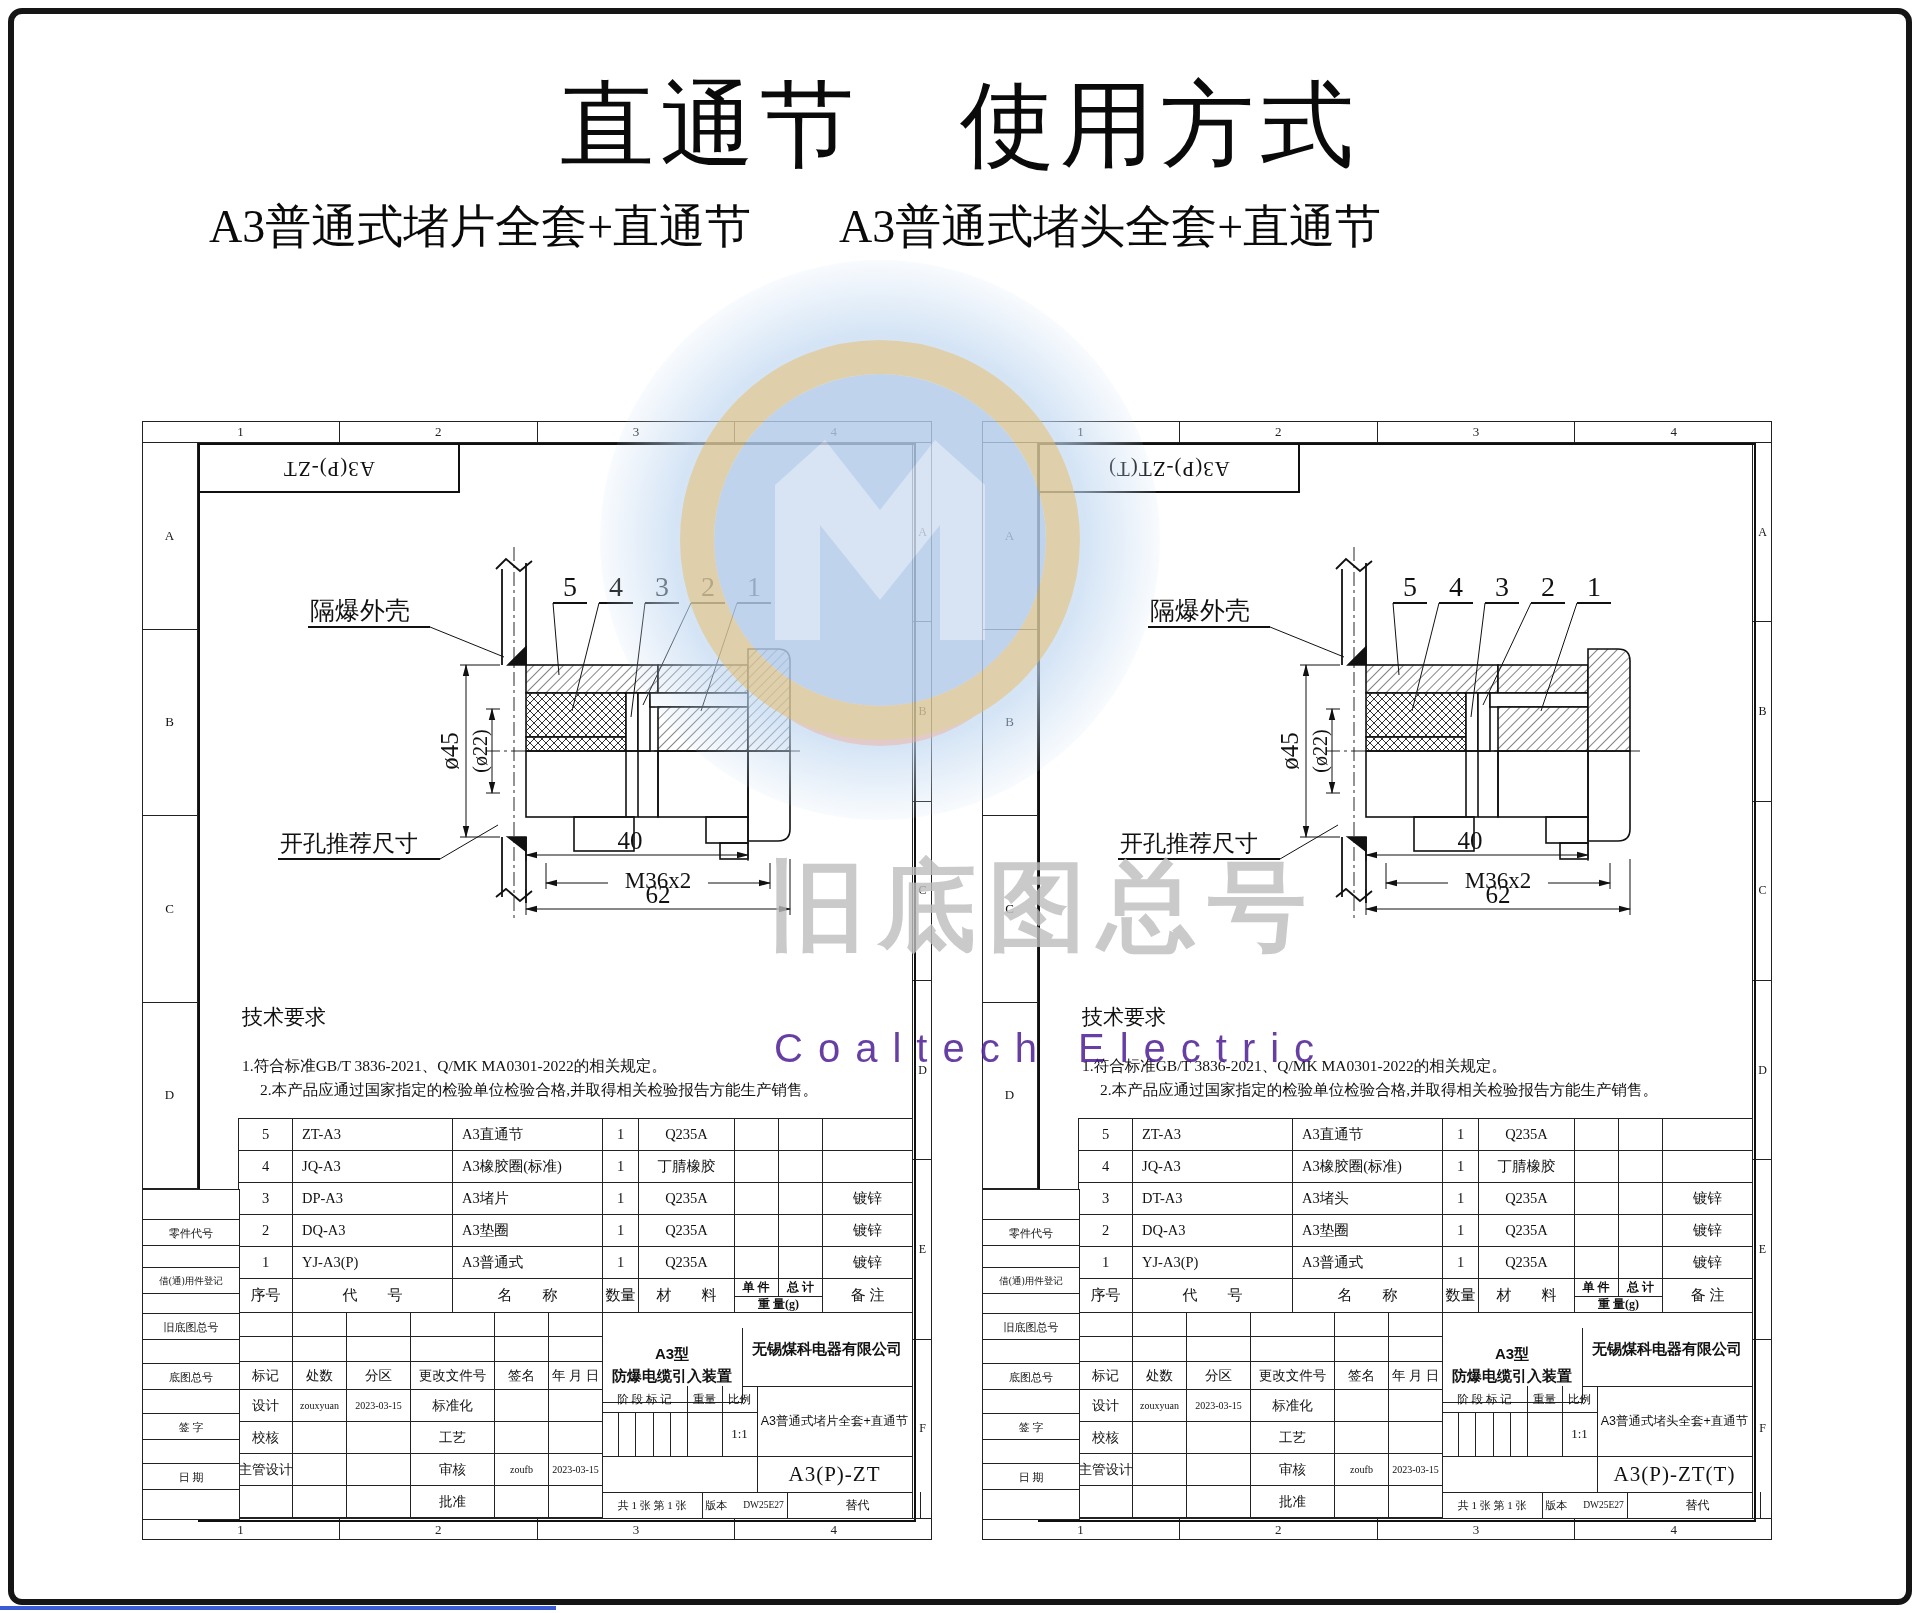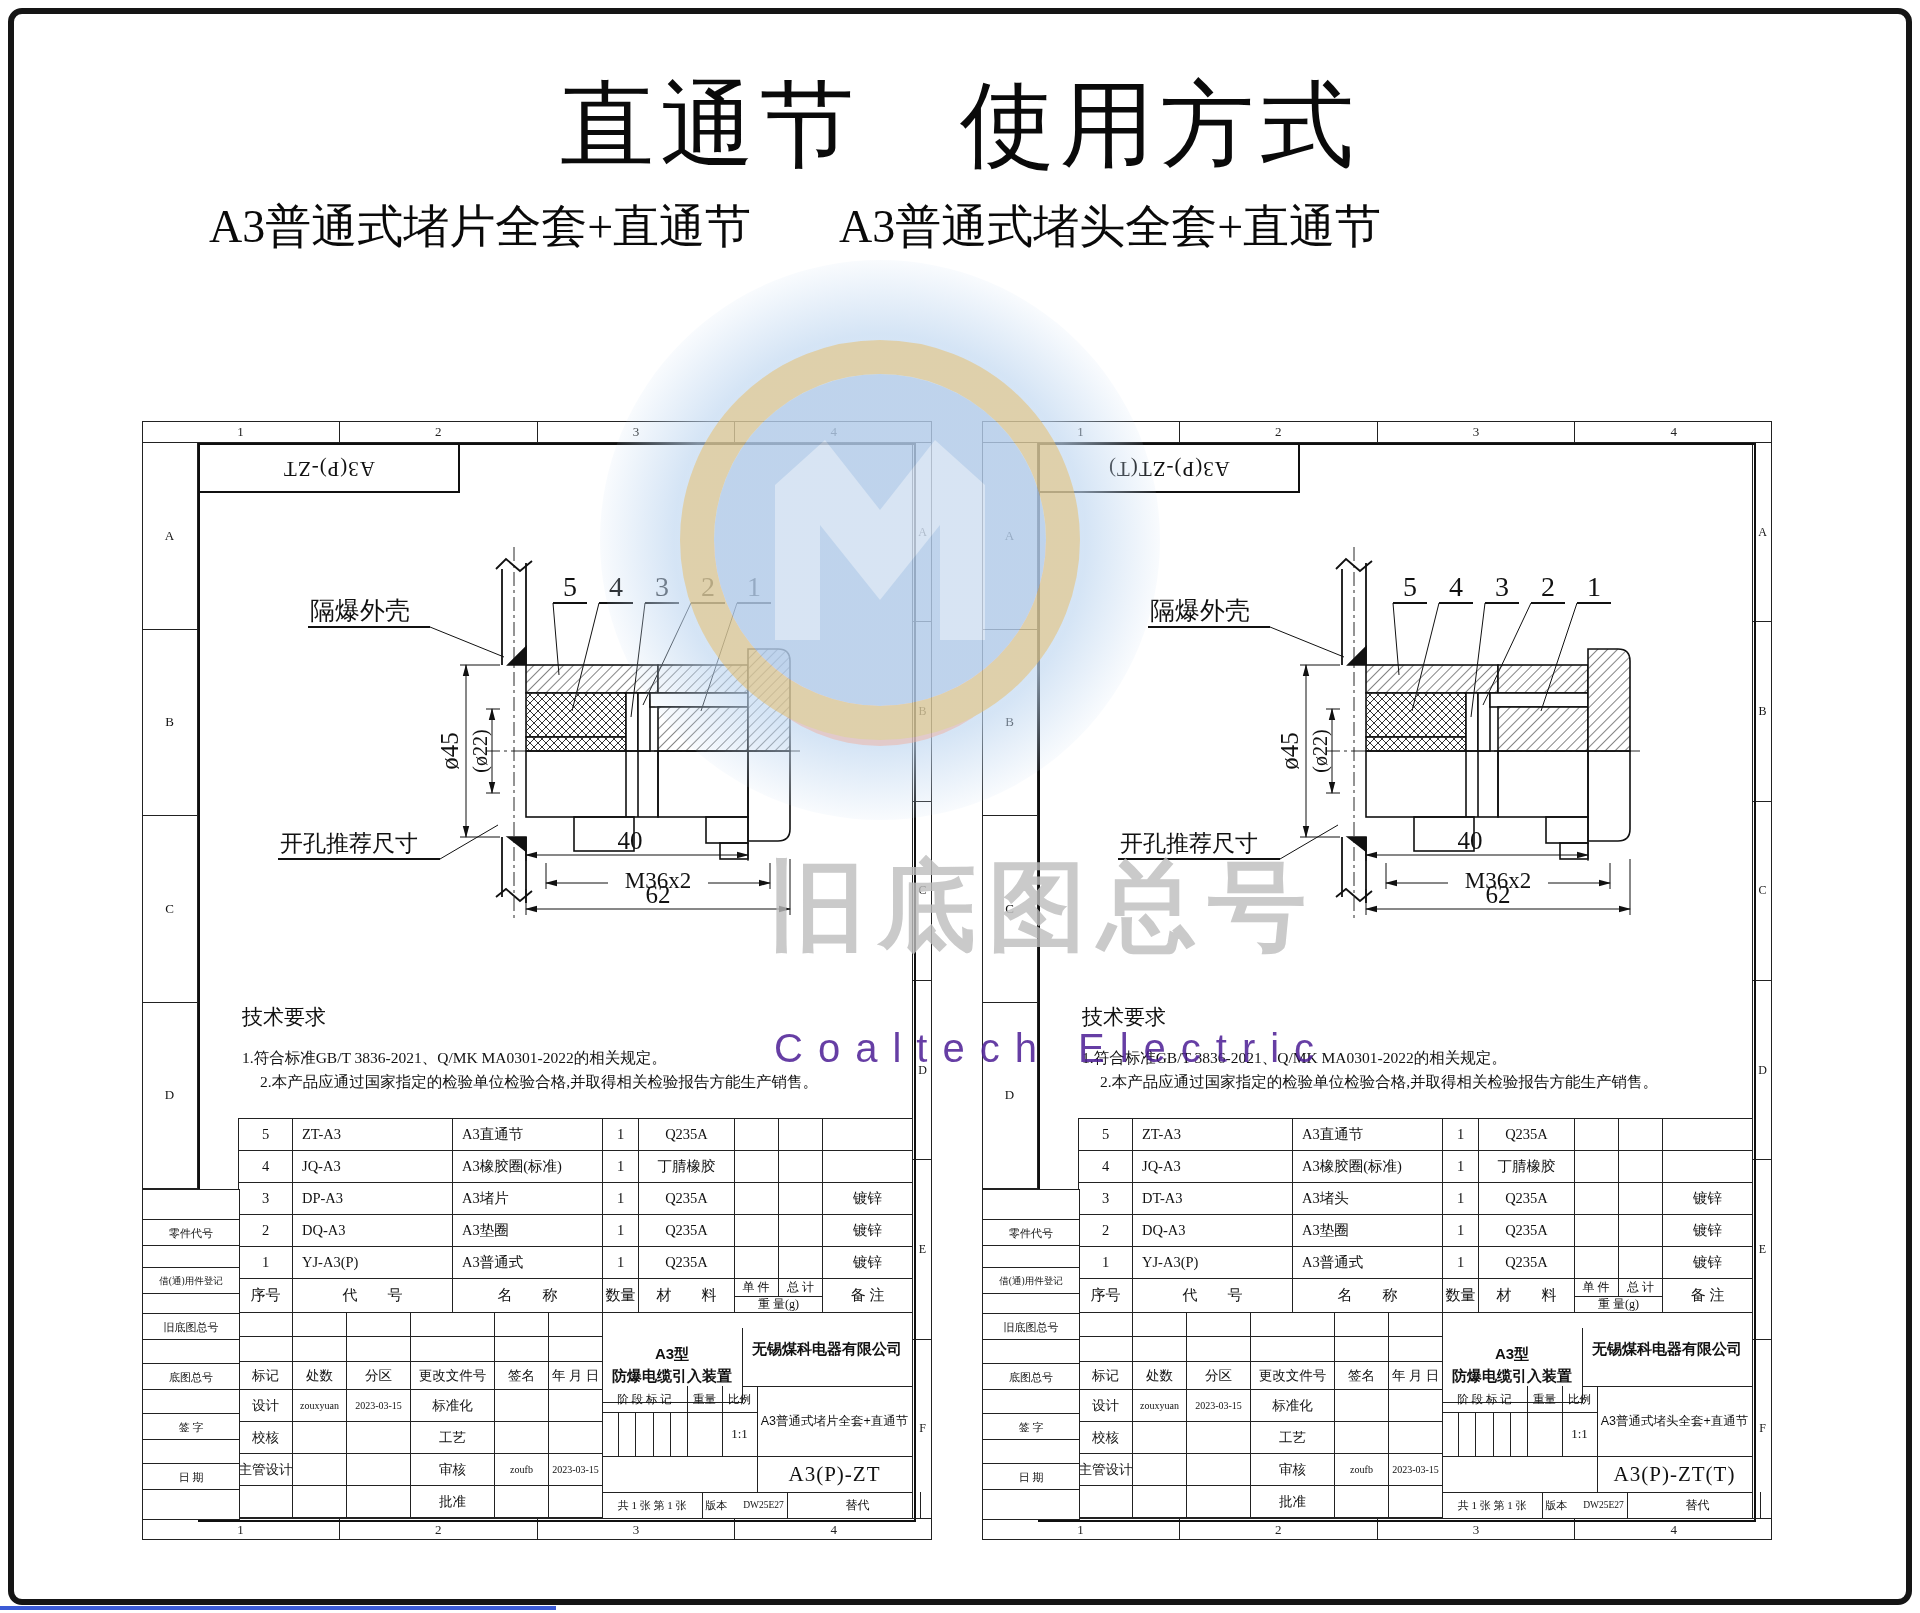--- a/index.html
+++ b/index.html
@@ -29,37 +29,37 @@
   .zright{position:absolute;left:770px;top:22px;width:20px;height:1075px;display:flex;flex-direction:column;}
   .zright i{flex:1;display:flex;align-items:center;justify-content:center;font-style:normal;
        font-size:12px;border-left:1.2px solid #222;border-bottom:1.2px solid #222;}
   .zright i:last-child{border-bottom:none;}
   .inner{position:absolute;left:56px;top:22px;width:714px;height:1075px;border:2.4px solid #101010;}
   .codebox{position:absolute;left:56px;top:22px;width:258px;height:46px;border:2px solid #101010;
        background:#fff;display:flex;align-items:center;justify-content:center;}
   .codebox span{transform:rotate(180deg);font-size:21px;letter-spacing:1px;}
   .draw{position:absolute;left:112px;top:78px;}
   .tech{position:absolute;left:100px;top:580px;width:630px;line-height:1.55;}
-  .tech .tt{font-size:21px;margin-bottom:12px;}
+  .tech .tt{font-size:21px;margin-bottom:20px;}
   .tech .tl1{font-size:15.5px;}
   .tech .tl2{font-size:15.5px;text-indent:18px;}
 
   
   .bom,.bomhdr{position:absolute;left:96px;display:grid;background:transparent;
        grid-template-columns:54px 160px 150px 36px 96px 44px 44px 90px;
        border-left:1.4px solid #222;border-top:1.4px solid #222;}
   .bom{top:697px;grid-auto-rows:32px;}
   .bomhdr{top:857px;grid-auto-rows:34px;}
   .bom i,.bomhdr i{font-style:normal;display:flex;align-items:center;justify-content:center;
        font-size:14.5px;border-right:1.4px solid #222;border-bottom:1.4px solid #222;white-space:nowrap;overflow:hidden;}
   .bom i.cl{justify-content:flex-start;padding-left:9px;text-align:center;}
   .bomhdr i{font-size:15px;}
   .combo{display:grid!important;grid-template-rows:17px 17px;grid-template-columns:44px 44px;
        padding:0!important;align-items:stretch;}
-  .combo b{font-weight:400;display:flex;align-items:center;justify-content:center;font-size:12px;
+  .combo b{font-weight:700;display:flex;align-items:center;justify-content:center;font-size:12px;
        border-right:1px solid #222;border-bottom:1px solid #222;}
   .combo b:nth-child(2){border-right:none;}
   .combo b.w{grid-column:1 / span 2;border-right:none;border-bottom:none;font-size:12px;}
 
   
   .tbrev{position:absolute;left:96px;top:891px;display:grid;
        grid-template-columns:54px 54px 64px 84px 54px 54px;
        grid-template-rows:25px 25px 28px 32px 32px 32px 32px;
        border-left:1.4px solid #222;}
   .tbrev i{font-style:normal;display:flex;align-items:center;justify-content:center;font-size:13.5px;

